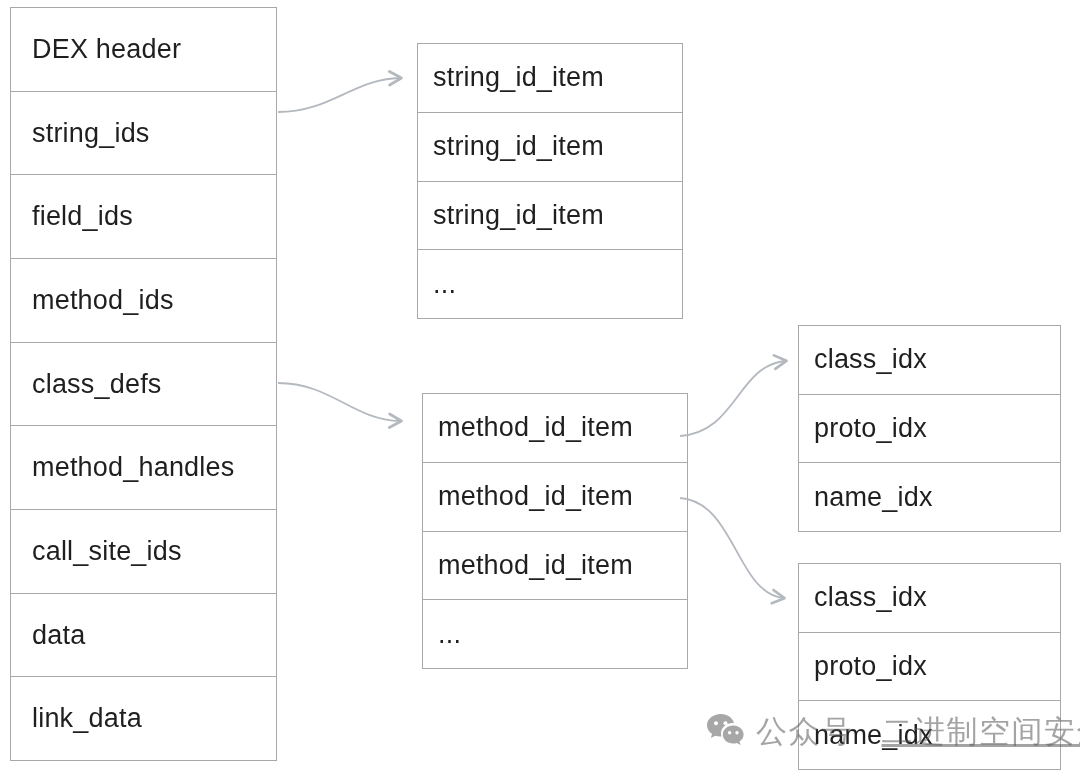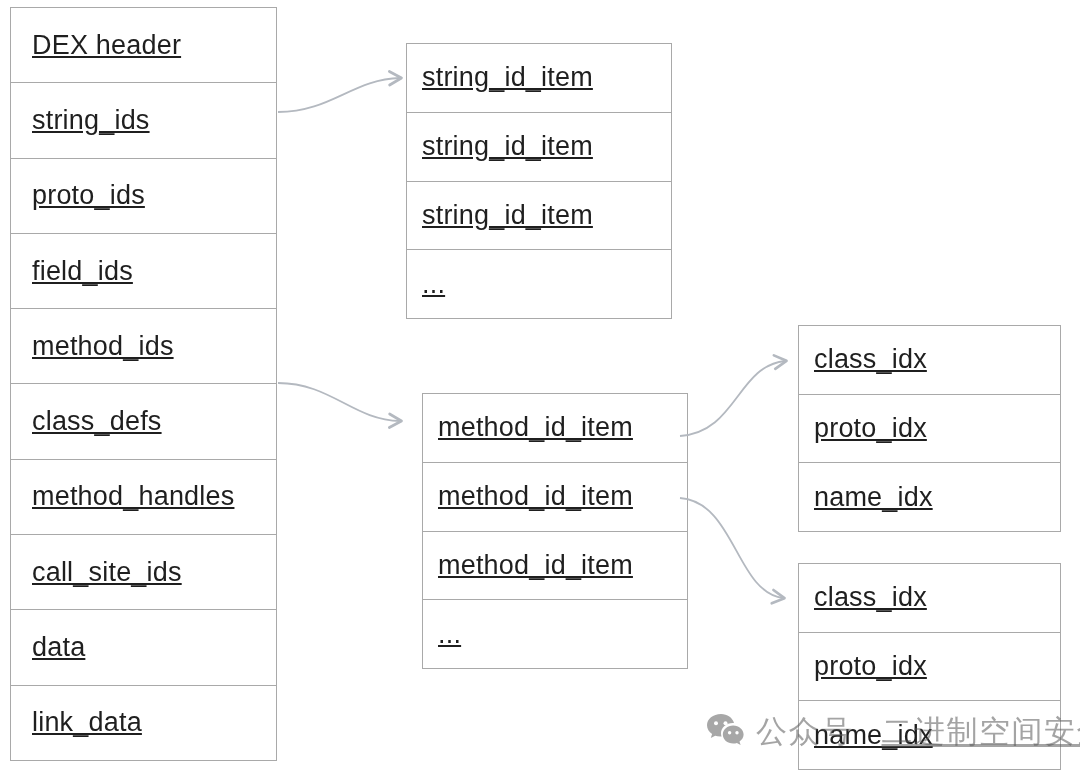--- a/index.html
+++ b/index.html
@@ -28,26 +28,26 @@
     flex: 1 1 0;
     display: flex;
     align-items: center;
     box-sizing: border-box;
     font-size: 27px;
     color: #1f1f1f;
     letter-spacing: 0.2px;
     white-space: nowrap;
   }
   .cell + .cell { border-top: 1.6px solid #a9a9a9; }
-  .cell span { position: relative; z-index: 3; text-decoration: underline; }
+  .cell span { position: relative; z-index: 3; }
   .left-col .cell { padding-left: 21px; }
   .mid-tbl .cell, .right-tbl .cell { padding-left: 15px; }
 
   #left-column   { left: 10px;  top: 7px;   width: 267px; height: 754px; }
-  #string-table  { left: 406px; top: 43px;  width: 266px; height: 276px; }
+  #string-table  { left: 417px; top: 43px;  width: 266px; height: 276px; }
   #method-table  { left: 413px; top: 393px; width: 266px; height: 276px; margin-left: 9px; }
   #detail-top    { left: 798px; top: 325px; width: 263px; height: 207px; }
   #detail-bottom { left: 798px; top: 563px; width: 263px; height: 207px; }
 
   #arrow-layer {
     position: absolute;
     left: 0; top: 0;
     width: 1080px; height: 774px;
     pointer-events: none;
     z-index: 4;
@@ -105,23 +105,20 @@
     <span class="wm-text wm-prefix">公众号</span>
     <span class="wm-text wm-name">二进制空间安全</span>
   </div>
 
   <div id="left-column" class="tbl left-col">
     <div class="cell">
         <span>DEX header</span>
       </div>
     <div class="cell">
         <span>string_ids</span>
-      </div>
-    <div class="cell">
-        <span>proto_ids</span>
       </div>
     <div class="cell">
         <span>field_ids</span>
       </div>
     <div class="cell">
         <span>method_ids</span>
       </div>
     <div class="cell">
         <span>class_defs</span>
       </div>

